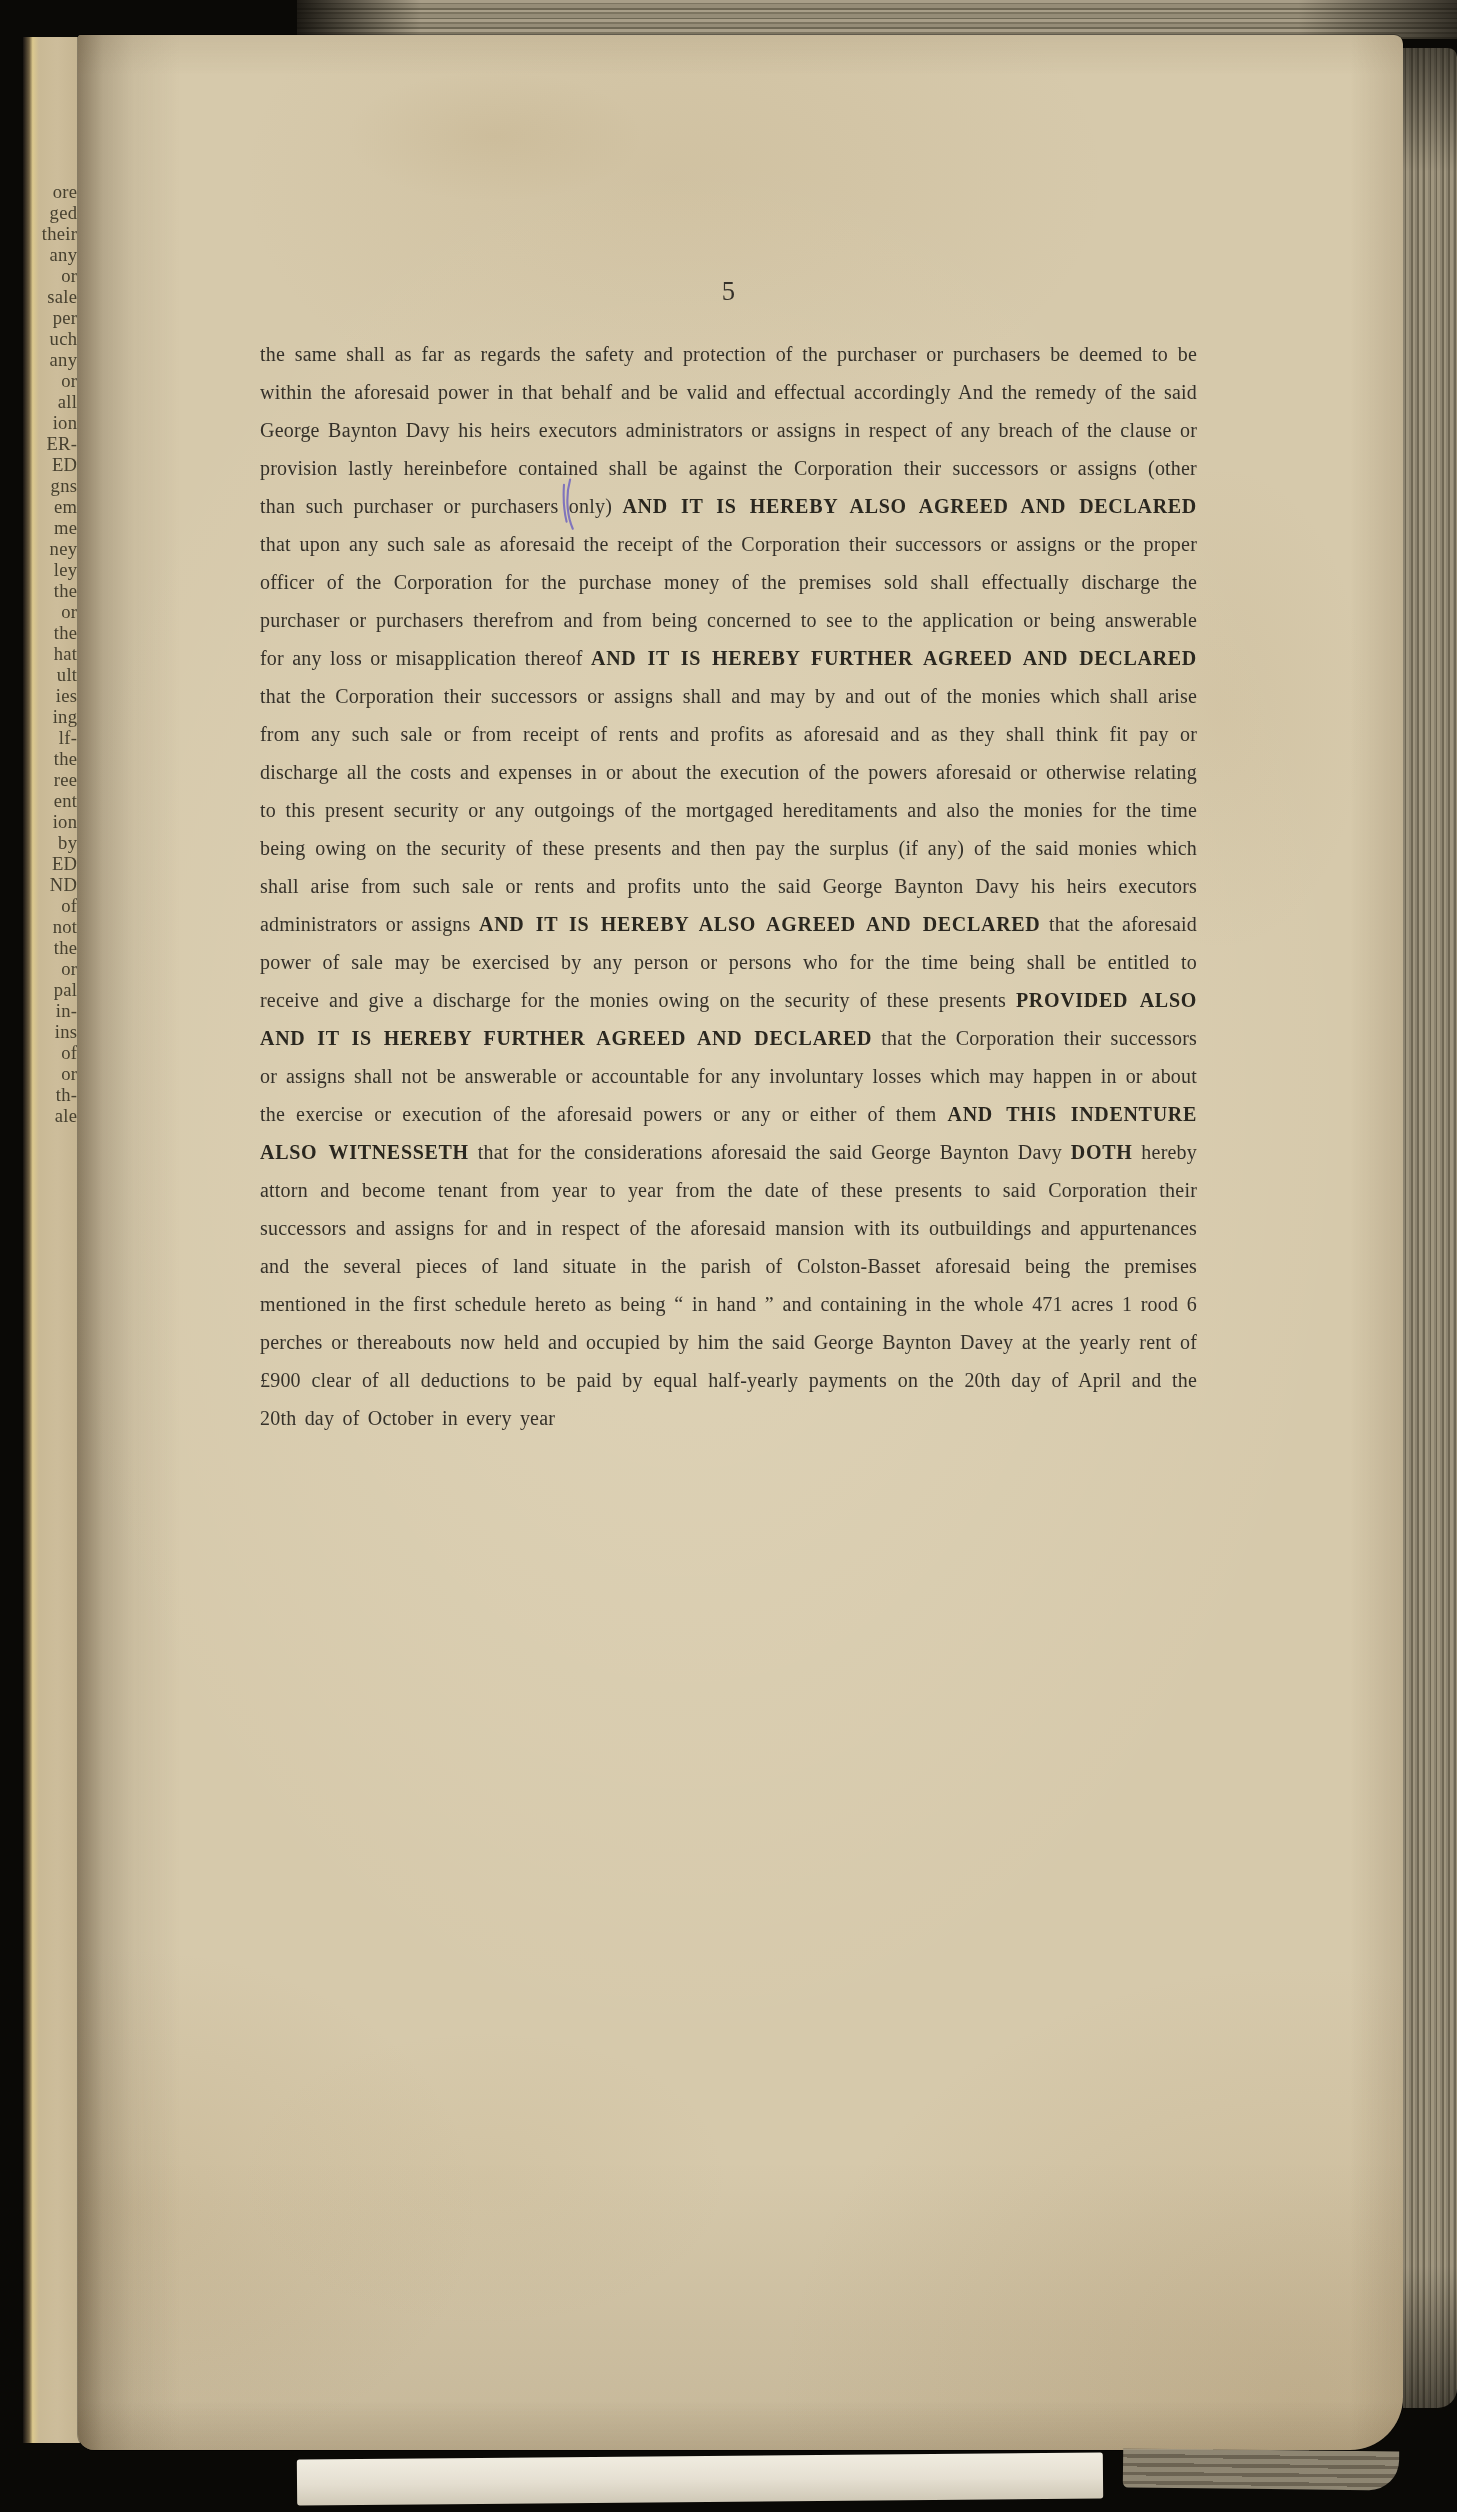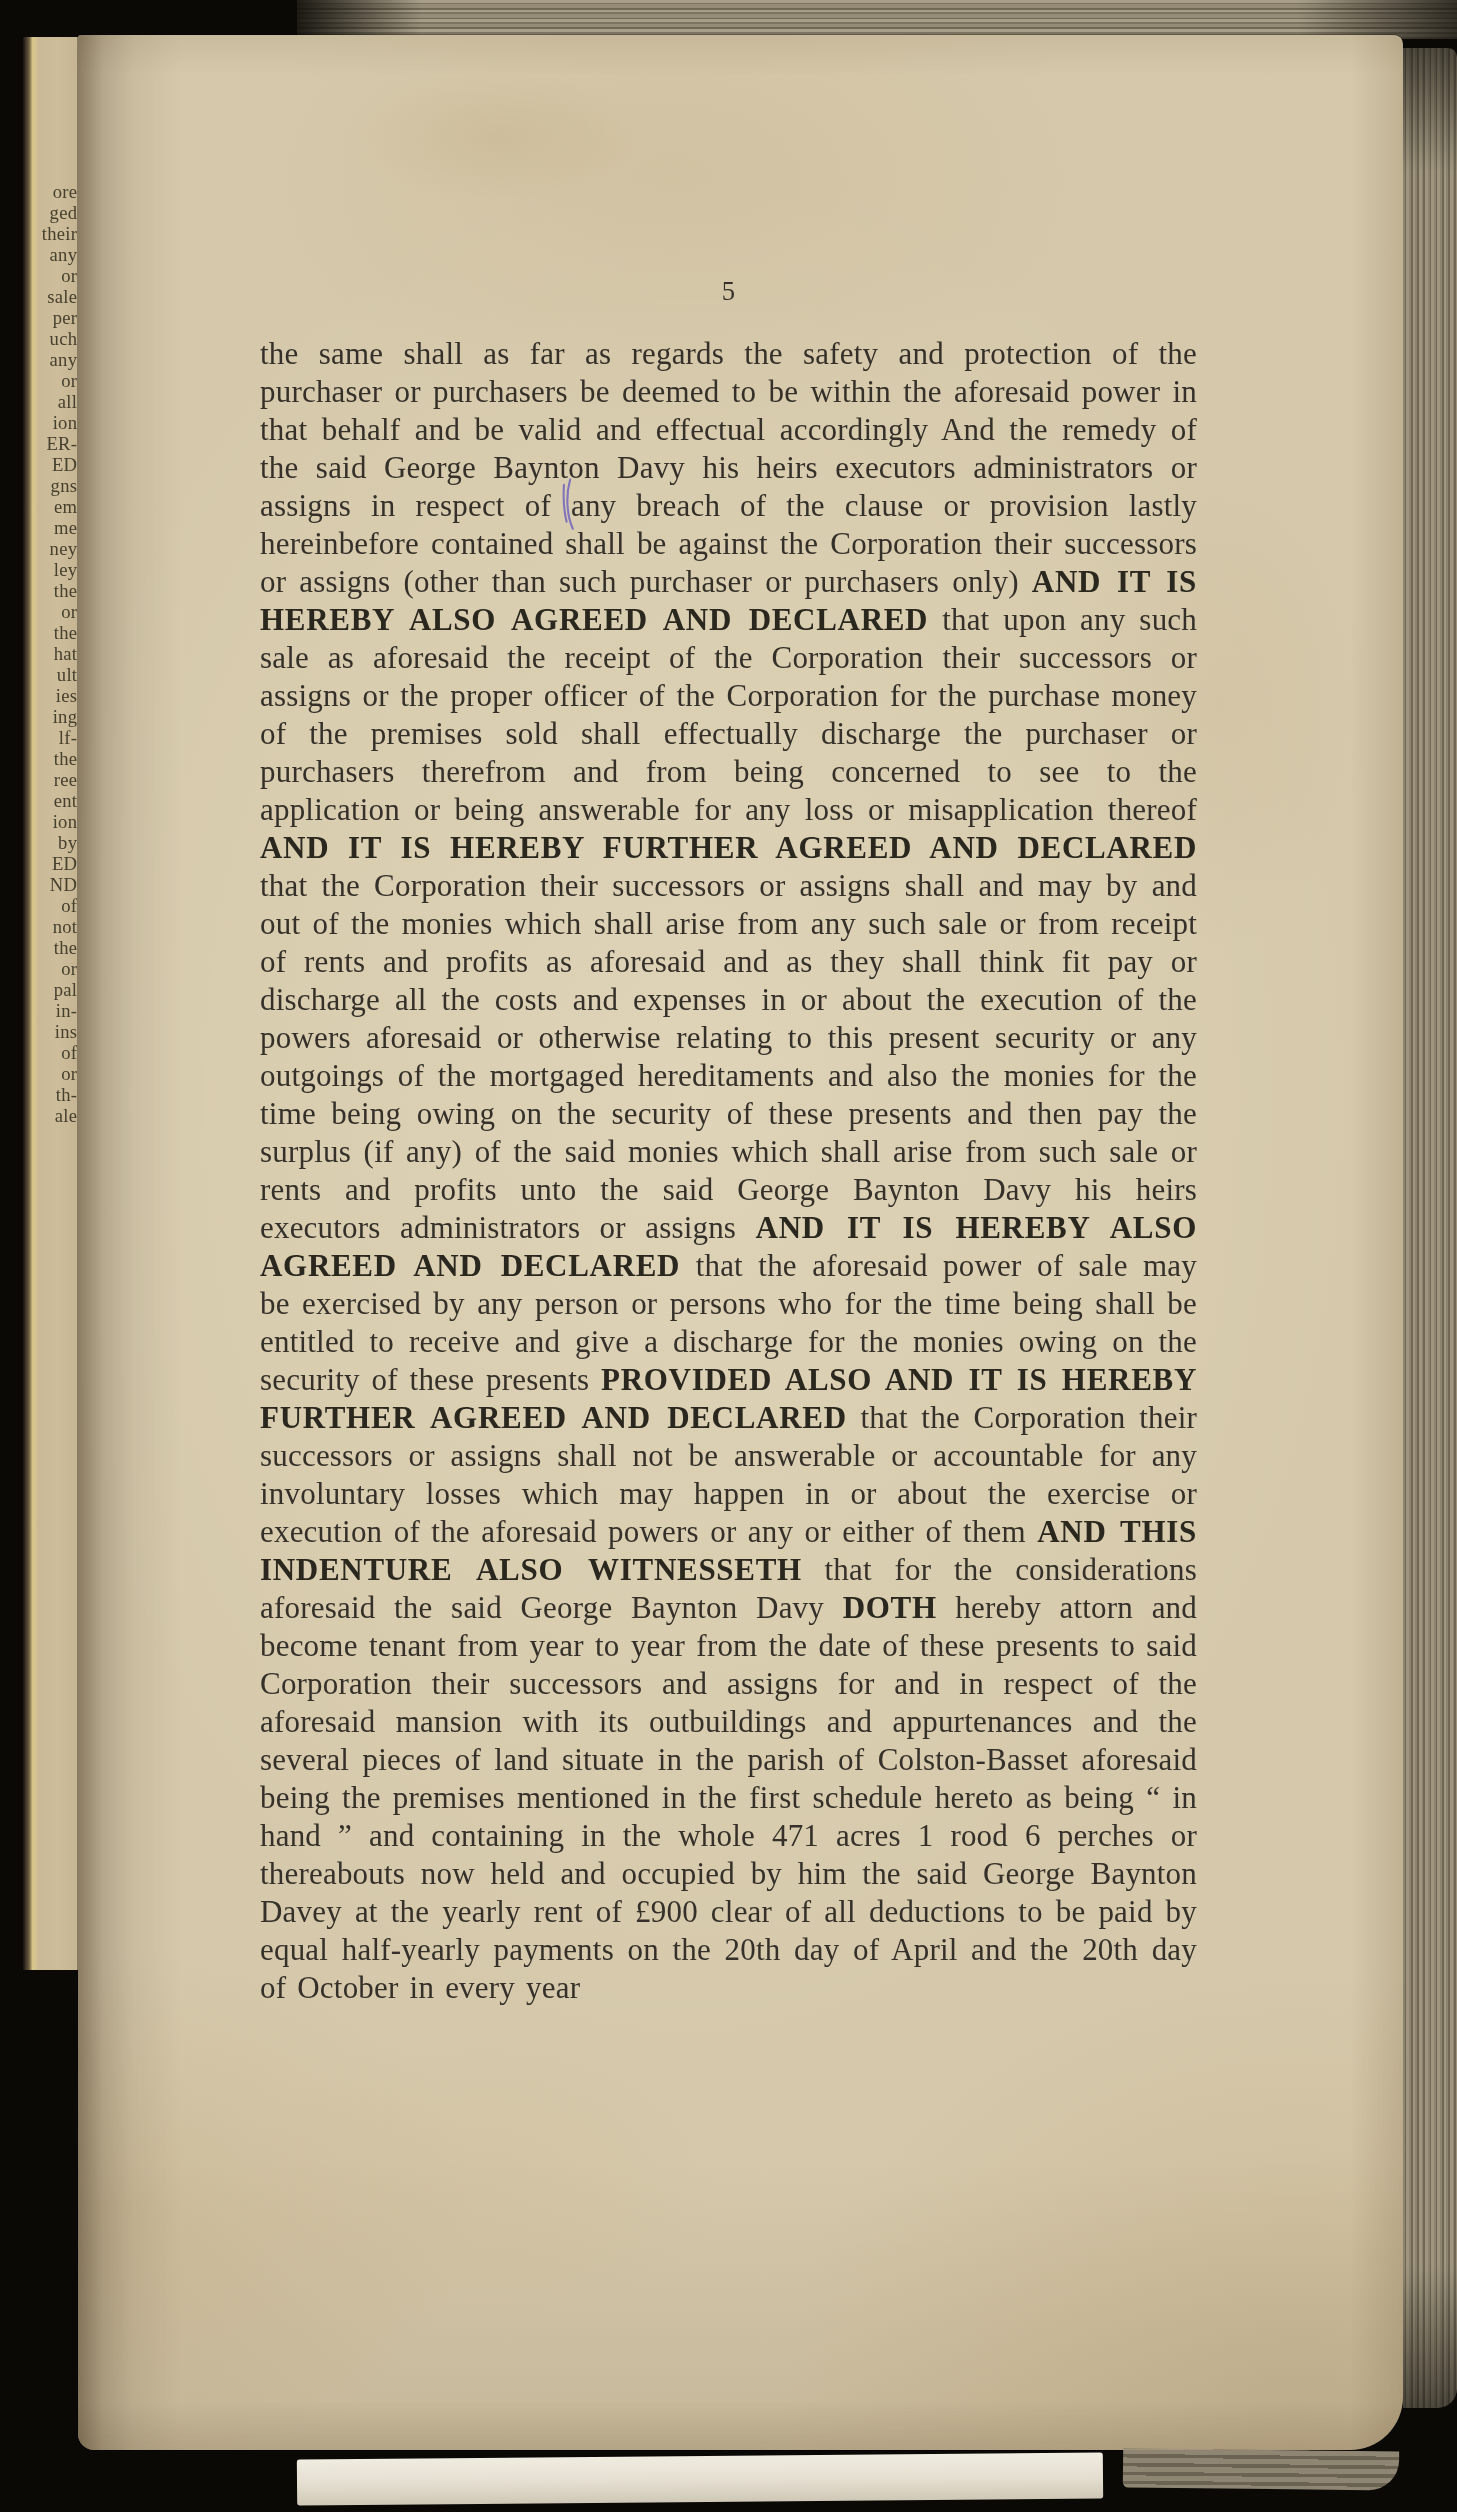--- a/index.html
+++ b/index.html
@@ -22,21 +22,21 @@
     left: 297px; top: 0; width: 1160px; height: 39px;
     background:
       linear-gradient(90deg, rgba(15,13,9,0.9) 0, rgba(15,13,9,0) 124px),
       linear-gradient(270deg, rgba(15,13,9,0.75) 0, rgba(15,13,9,0) 159px),
       repeating-linear-gradient(180deg, #a89e88 0 2.7px, #7c7460 2.7px 4.4px, #958c77 4.4px 8px, #6e6754 8px 9.7px);
   }
 
   
   .prev-page {
     position: absolute;
-    left: 23px; top: 37px; width: 57px; height: 1933px;
+    left: 23px; top: 37px; width: 57px; height: 2406px;
     background: linear-gradient(90deg, #171310 0px, #6e5f42 6.2px, #dcc98e 9.7px, #c9b995 16px, #cdbd9b 60%, #c4b491 100%);
     overflow: hidden;
   }
   .prev-text {
     position: absolute;
     top: 144px; right: 2.7px;
     text-align: right;
     font-size: 18.6px;
     line-height: 21px;
     color: #46402f;
@@ -82,21 +82,21 @@
     left: 182px; top: 241px; width: 937px;
   }
   .page-number {
     text-align: center;
     font-size: 26.6px;
     color: var(--ink, #35312a);
     margin: 0 0 28px 0;
   }
   .paragraph {
     margin: 0;
-    font-size: 31px;
+    font-size: 20px;
     line-height: 38px;
     color: var(--ink, #35312a);
     text-align: justify;
     word-spacing: 3.1px;
     letter-spacing: 0.2px;
   }
   .paragraph .bold {
     font-weight: bold;
     color: #2a271f;
     letter-spacing: 0.7px;

